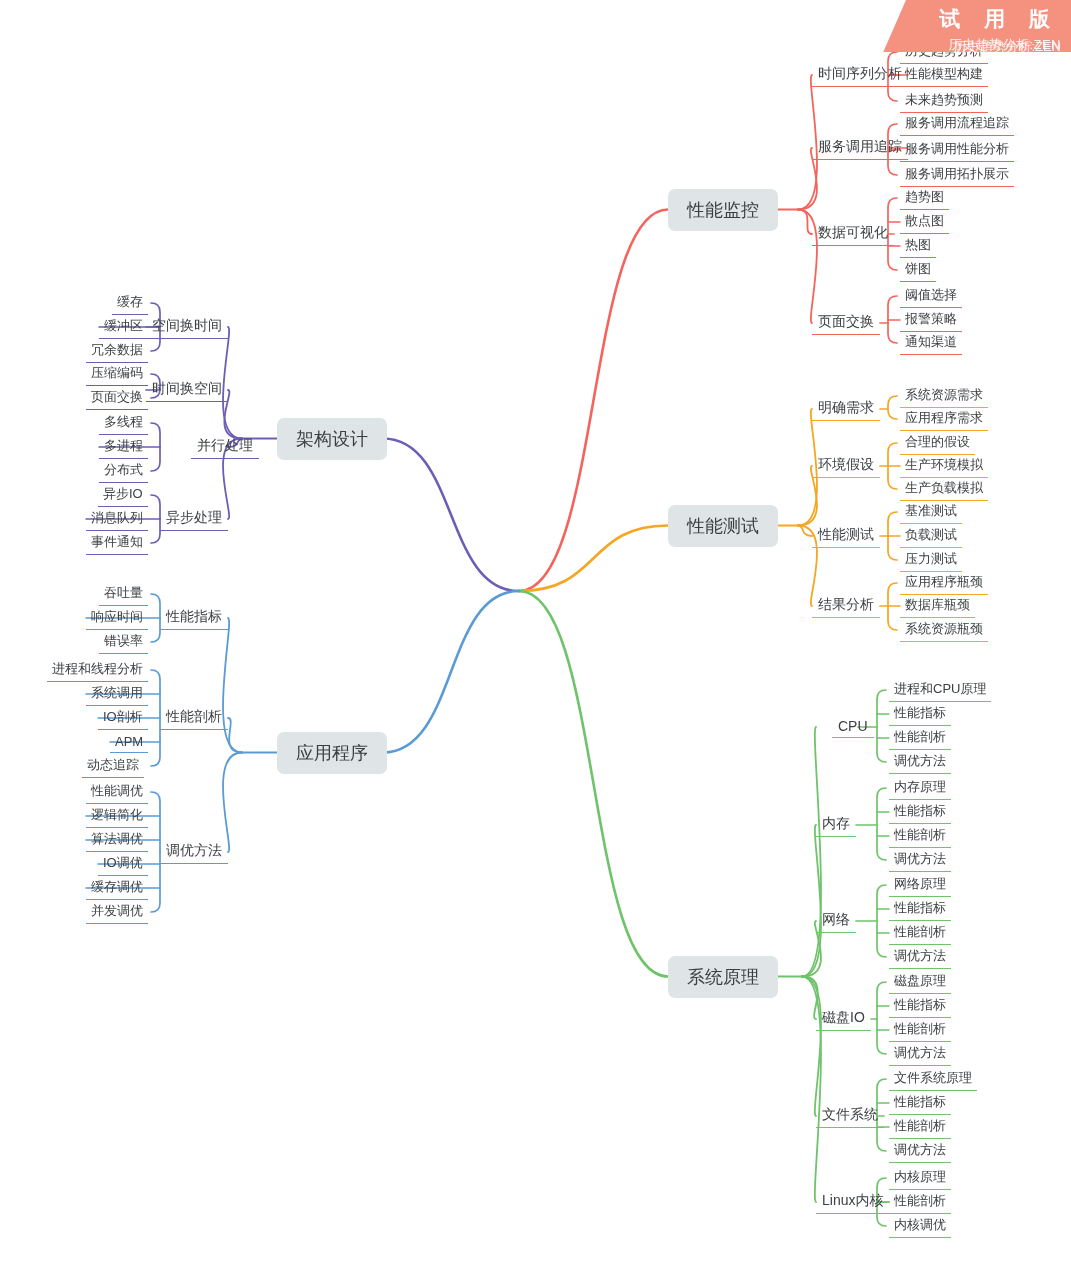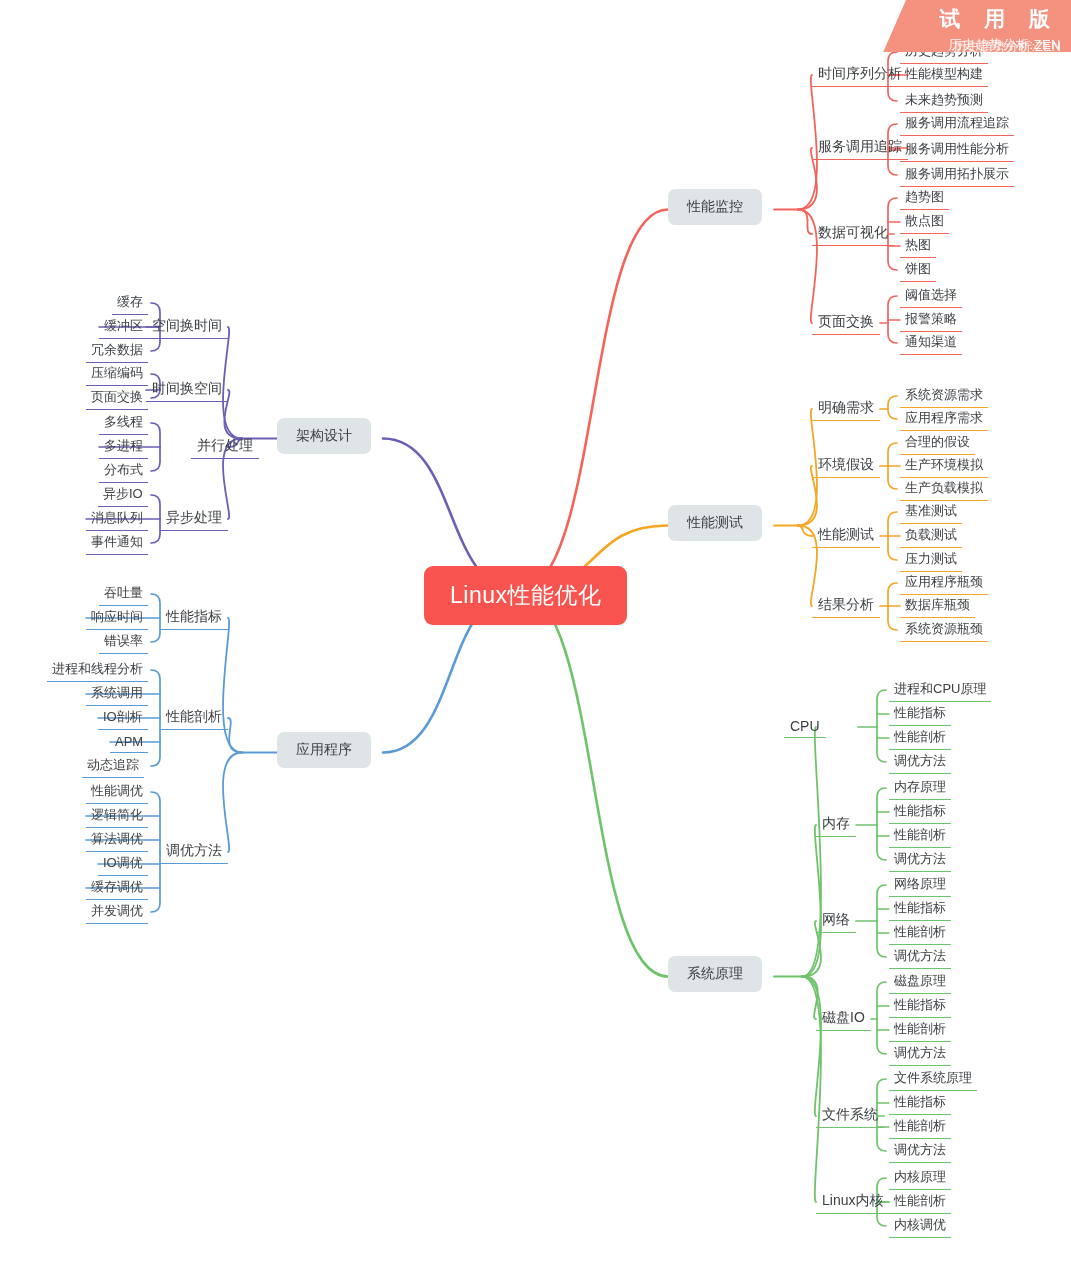--- a/index.html
+++ b/index.html
@@ -18,21 +18,21 @@
   .root{
     background:#F9534F;color:#ffffff;
     border-radius:9px;
     font-size:23px;letter-spacing:.5px;
     padding:14px 26px;
     box-shadow:0 1px 2px rgba(0,0,0,.06);
   }
   .lvl1{
     background:#dfe5e7;color:#3b3f42;
     border-radius:7px;
-    font-size:14px;
+    font-size:18px;
     padding:9px 19px;
   }
   .lvl2{
     color:#3d4144;font-size:14px;
     padding:2px 6px 3px 6px;
     border-bottom:1.6px solid var(--c,#888);
   }
   .lvl3{
     color:#3d4144;font-size:13px;
     padding:2px 5px 3px 5px;
@@ -188,21 +188,20 @@
       <path d="M 242 752.5 C 204.6 752.5, 235.2 852, 228 852" fill="none" stroke="#5B9BD5" stroke-width="1.8" stroke-linecap="round"></path>
       <path d="M 151 792 Q 160 792 160 801
           L 160 903 Q 160 912 151 912" fill="none" stroke="#5B9BD5" stroke-width="1.7" stroke-linecap="round"></path>
       <path d="M 160 852 L 160 852" fill="none" stroke="#5B9BD5" stroke-width="1.7" stroke-linecap="round"></path>
       <path d="M 160 816 L 86 816" fill="none" stroke="#5B9BD5" stroke-width="1.5" stroke-linecap="round"></path>
       <path d="M 160 840 L 86 840" fill="none" stroke="#5B9BD5" stroke-width="1.5" stroke-linecap="round"></path>
       <path d="M 160 864 L 98 864" fill="none" stroke="#5B9BD5" stroke-width="1.5" stroke-linecap="round"></path>
       <path d="M 160 888 L 86 888" fill="none" stroke="#5B9BD5" stroke-width="1.5" stroke-linecap="round"></path>
     </svg>
 
-  <div class="node root" id="root-node" style="left:424px;top:566px;">Linux性能优化</div>
 
   <div id="nodes">
       <div class="node lvl1" style="--c: #F4645C; left: 668px; top: 189px;">性能监控</div>
       <div class="node lvl2" style="--c: #F4645C; top: 63px; left: 812px;">时间序列分析</div>
       <div class="node lvl3" style="--c: #F4645C; top: 40px; left: 900px;">历史趋势分析</div>
       <div class="node lvl3" style="--c: #F4645C; top: 63px; left: 900px;">性能模型构建</div>
       <div class="node lvl3" style="--c: #F4645C; top: 89px; left: 900px;">未来趋势预测</div>
       <div class="node lvl2" style="--c: #F4645C; top: 136px; left: 812px;">服务调用追踪</div>
       <div class="node lvl3" style="--c: #F4645C; top: 112px; left: 900px;">服务调用流程追踪</div>
       <div class="node lvl3" style="--c: #F4645C; top: 138px; left: 900px; text-align: center;">服务调用性能分析</div>
@@ -226,21 +225,21 @@
       <div class="node lvl3" style="--c: #F5A623; top: 477px; left: 900px;">生产负载模拟</div>
       <div class="node lvl2" style="--c: #F5A623; top: 524px; left: 812px;">性能测试</div>
       <div class="node lvl3" style="--c: #F5A623; top: 500px; left: 900px;">基准测试</div>
       <div class="node lvl3" style="--c: #F5A623; top: 524px; left: 900px;">负载测试</div>
       <div class="node lvl3" style="--c: #F5A623; top: 548px; left: 900px;">压力测试</div>
       <div class="node lvl2" style="--c: #F5A623; top: 594px; left: 812px;">结果分析</div>
       <div class="node lvl3" style="--c: #F5A623; top: 571px; left: 900px;">应用程序瓶颈</div>
       <div class="node lvl3" style="--c: #F5A623; top: 594px; left: 900px;">数据库瓶颈</div>
       <div class="node lvl3" style="--c: #F5A623; top: 618px; left: 900px;">系统资源瓶颈</div>
       <div class="node lvl1" style="--c: #6FC36B; left: 668px; top: 956px;">系统原理</div>
-      <div class="node lvl2" style="--c: #6FC36B; top: 716px; left: 784px;">CPU</div>
+      <div class="node lvl2" style="--c: #6FC36B; top: 716px; left: 832px;">CPU</div>
       <div class="node lvl3" style="--c: #6FC36B; top: 678px; left: 889px;">进程和CPU原理</div>
       <div class="node lvl3" style="--c: #6FC36B; top: 702px; left: 889px;">性能指标</div>
       <div class="node lvl3" style="--c: #6FC36B; top: 726px; left: 889px;">性能剖析</div>
       <div class="node lvl3" style="--c: #6FC36B; top: 750px; left: 889px;">调优方法</div>
       <div class="node lvl2" style="--c: #6FC36B; top: 813px; left: 816px;">内存</div>
       <div class="node lvl3" style="--c: #6FC36B; top: 776px; left: 889px;">内存原理</div>
       <div class="node lvl3" style="--c: #6FC36B; top: 800px; left: 889px;">性能指标</div>
       <div class="node lvl3" style="--c: #6FC36B; top: 824px; left: 889px;">性能剖析</div>
       <div class="node lvl3" style="--c: #6FC36B; top: 848px; left: 889px;">调优方法</div>
       <div class="node lvl2" style="--c: #6FC36B; top: 909px; left: 816px;">网络</div>

